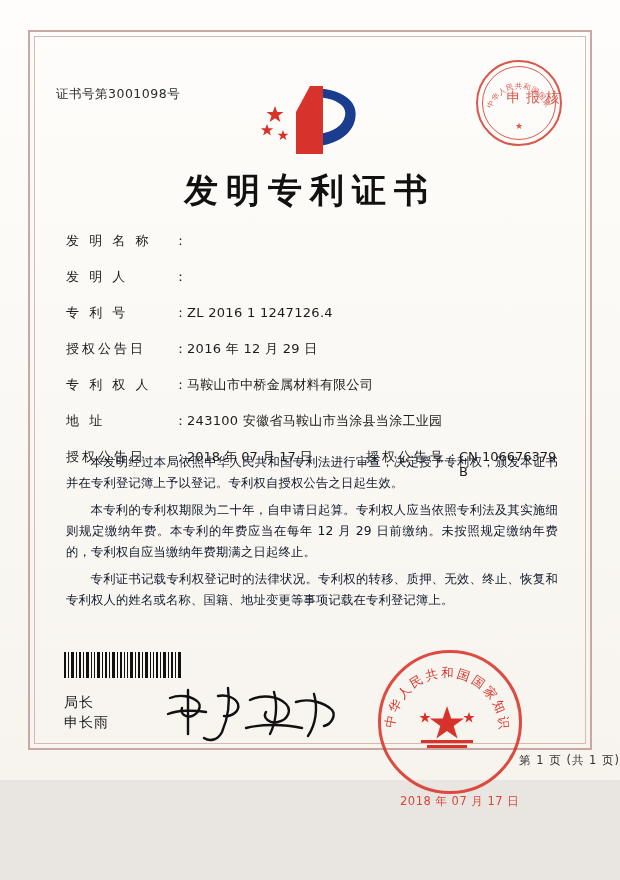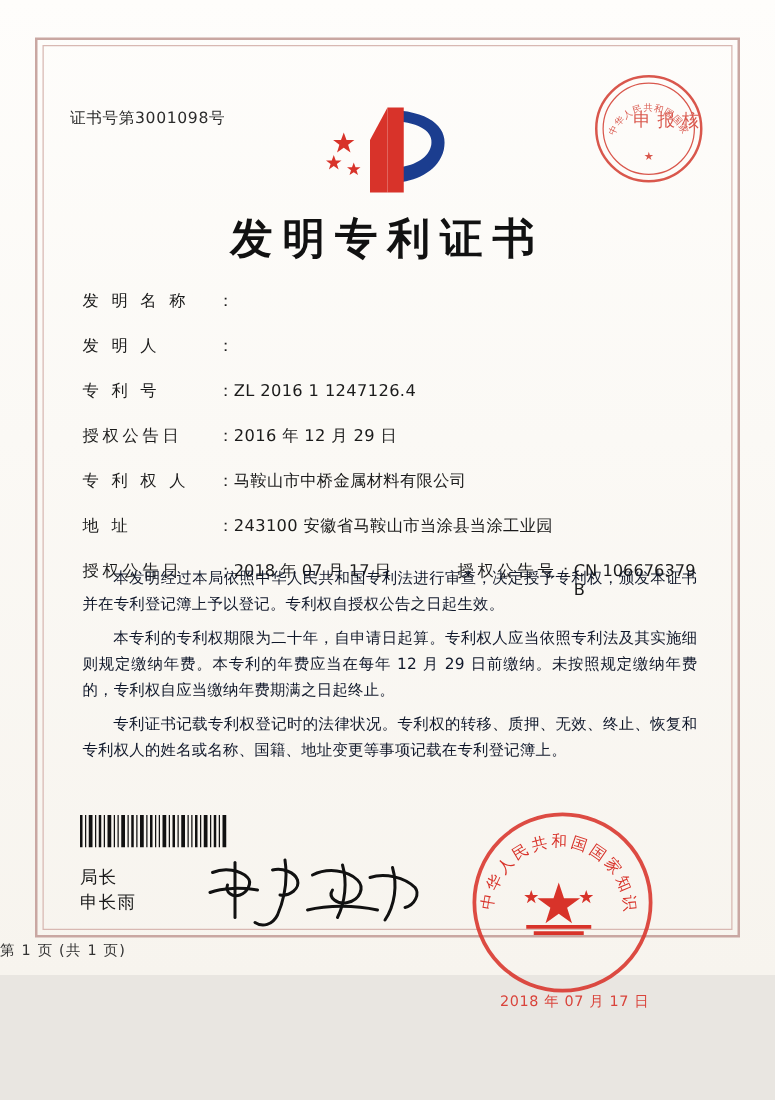--- a/index.html
+++ b/index.html
@@ -164,21 +164,21 @@
   }
   .seal-date{
     position:absolute;left:352px;top:742px;
     font-size:11.5px;color:#d8332a;letter-spacing:.5px;
     opacity:.9;
   }
 
   
   .footer{
     position:absolute;left:0;right:0;bottom:12px;
-    text-align:left;font-size:11.5px;color:#333;
+    text-align:right;font-size:11.5px;color:#333;
     letter-spacing:1px;
   }
 </style>
 </head>
 <body>
 
 <div class="page">
   <div class="paper-tint"></div>
   <div class="border-outer"></div>
   <div class="border-inner"></div>

